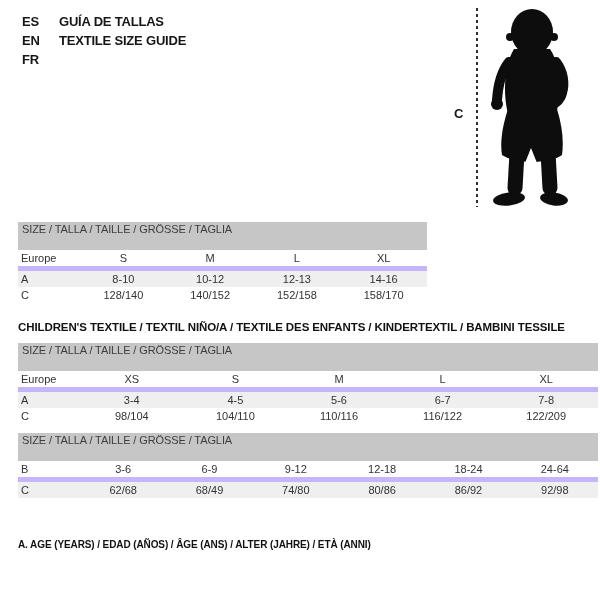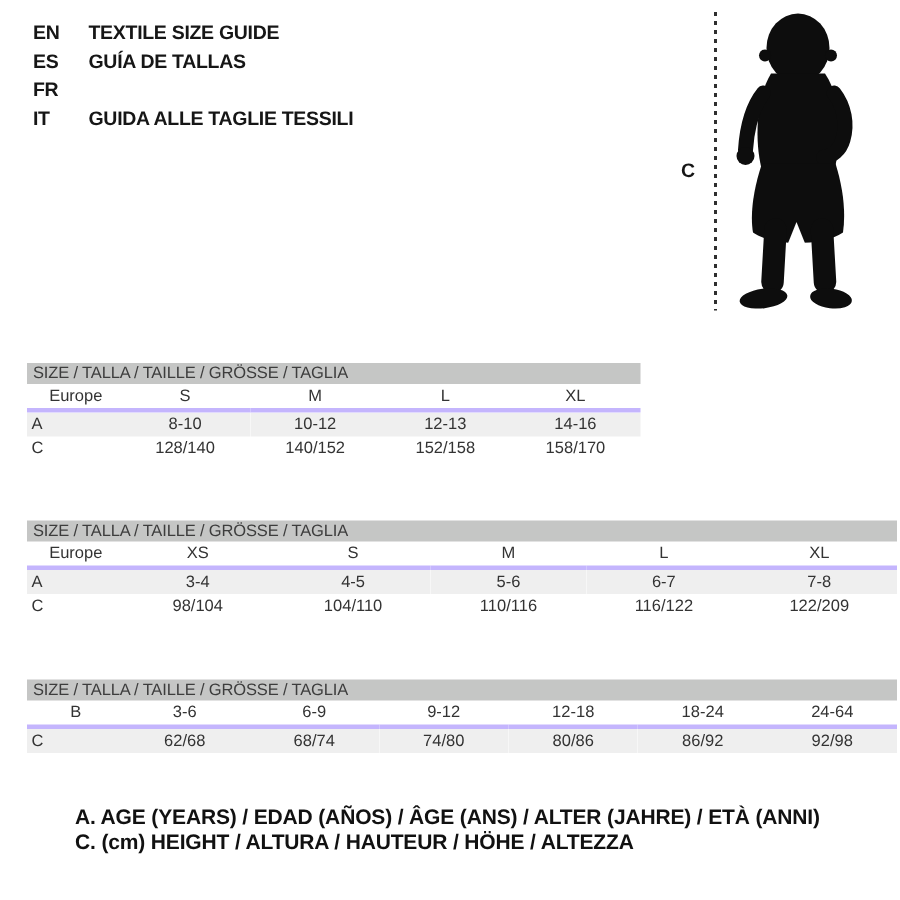--- a/index.html
+++ b/index.html
@@ -19,52 +19,48 @@
     background:repeating-linear-gradient(to bottom,#2e2e2e 0 3px,transparent 3px 6px);}
   .height-label{position:absolute;left:14px;top:106px;font-size:13px;font-weight:bold;color:#161616;}
   .baby-svg{position:absolute;left:46px;top:5px;}
   
   .tbl-section{position:absolute;left:18px;}
   #t1{top:214px;width:409px;}
   #t2{top:319px;width:580px;}
   #t3{top:425px;width:580px;}
   .tbl-title{font-size:11.5px;font-weight:bold;line-height:16px;color:#111;
     letter-spacing:-0.1px;white-space:nowrap;}
-  .size-bar{margin-top:28px;background:#c5c6c5;color:#3d3d3d;font-size:11px;
-    line-height:14px;height:14px;padding-left:4px;letter-spacing:-0.1px;}
+  .size-bar{margin-top:8px;background:#c5c6c5;color:#3d3d3d;font-size:11px;
+    line-height:14px;height:28px;padding-left:4px;letter-spacing:-0.1px;}
   table.size-table{border-collapse:collapse;width:100%;table-layout:fixed;
     font-size:11px;color:#333;margin-top:0;}
   table.size-table td{height:16px;text-align:center;padding:0;white-space:nowrap;
     overflow:hidden;}
   table.size-table td.rowlabel{text-align:left;padding-left:3px;}
-  table.size-table tr:first-child td{border-bottom:3px solid #c4b5fd;text-align:center;}
+  table.size-table tr:first-child td{border-bottom:5px solid #c4b5fd;}
   table.size-table tr:nth-child(even) td{background:#efefef;}
   
   .footnotes{position:absolute;left:18px;top:536px;}
-  .footnote{font-size:14px;font-weight:bold;line-height:17px;color:#111;
-    letter-spacing:-0.1px;white-space:nowrap;margin-left:32px;}
+  .footnote{font-size:10px;font-weight:bold;line-height:17px;color:#111;
+    letter-spacing:-0.1px;white-space:nowrap;}
 </style>
 </head>
 <body>
 
 <div class="lang-list">
     <div class="lang-row">
+      <span class="lang-code">ES</span>
+      <span>GUÍA DE TALLAS</span>
+    </div>
+    <div class="lang-row">
       <span class="lang-code">EN</span>
       <span>TEXTILE SIZE GUIDE</span>
     </div>
     <div class="lang-row">
-      <span class="lang-code">ES</span>
-      <span>GUÍA DE TALLAS</span>
-    </div>
-    <div class="lang-row">
       <span class="lang-code">FR</span>
-    </div>
-    <div class="lang-row">
-      <span class="lang-code">IT</span>
-      <span>GUIDA ALLE TAGLIE TESSILI</span>
     </div>
   </div>
 
 <div class="figure">
   <div class="height-label">C</div>
   <div class="dotted-line"></div>
   <svg class="baby-svg" width="112" height="203" viewBox="0 0 112 203">
     <g fill="#0d0d0d" stroke="none">
 
       <ellipse cx="46" cy="27" rx="21" ry="23"></ellipse>
@@ -121,20 +117,23 @@
           <td>128/140</td>
           <td>140/152</td>
           <td>152/158</td>
           <td>158/170</td>
         </tr>
       </tbody>
     </table>
 </div>
 
 <div class="tbl-section" id="t2">
+  <div class="tbl-title">
+      <div>CHILDREN'S TEXTILE / TEXTIL NIÑO/A / TEXTILE DES ENFANTS / KINDERTEXTIL / BAMBINI TESSILE</div>
+    </div>
   <div class="size-bar">SIZE / TALLA / TAILLE / GRÖSSE / TAGLIA</div>
   <table class="size-table">
       <colgroup>
         <col style="width: 62px;">
         <col>
         <col>
         <col>
         <col>
         <col>
       </colgroup>
@@ -187,26 +186,25 @@
           <td>3-6</td>
           <td>6-9</td>
           <td>9-12</td>
           <td>12-18</td>
           <td>18-24</td>
           <td>24-64</td>
         </tr>
         <tr>
           <td class="rowlabel">C</td>
           <td>62/68</td>
-          <td>68/74</td>
+          <td>68/49</td>
           <td>74/80</td>
           <td>80/86</td>
           <td>86/92</td>
           <td>92/98</td>
         </tr>
       </tbody>
     </table>
 </div>
 
 <div class="footnotes">
     <div class="footnote">A. AGE (YEARS) / EDAD (AÑOS) / ÂGE (ANS) / ALTER (JAHRE) / ETÀ (ANNI)</div>
-    <div class="footnote">C. (cm) HEIGHT / ALTURA / HAUTEUR / HÖHE / ALTEZZA</div>
   </div>
 
 </body></html>

